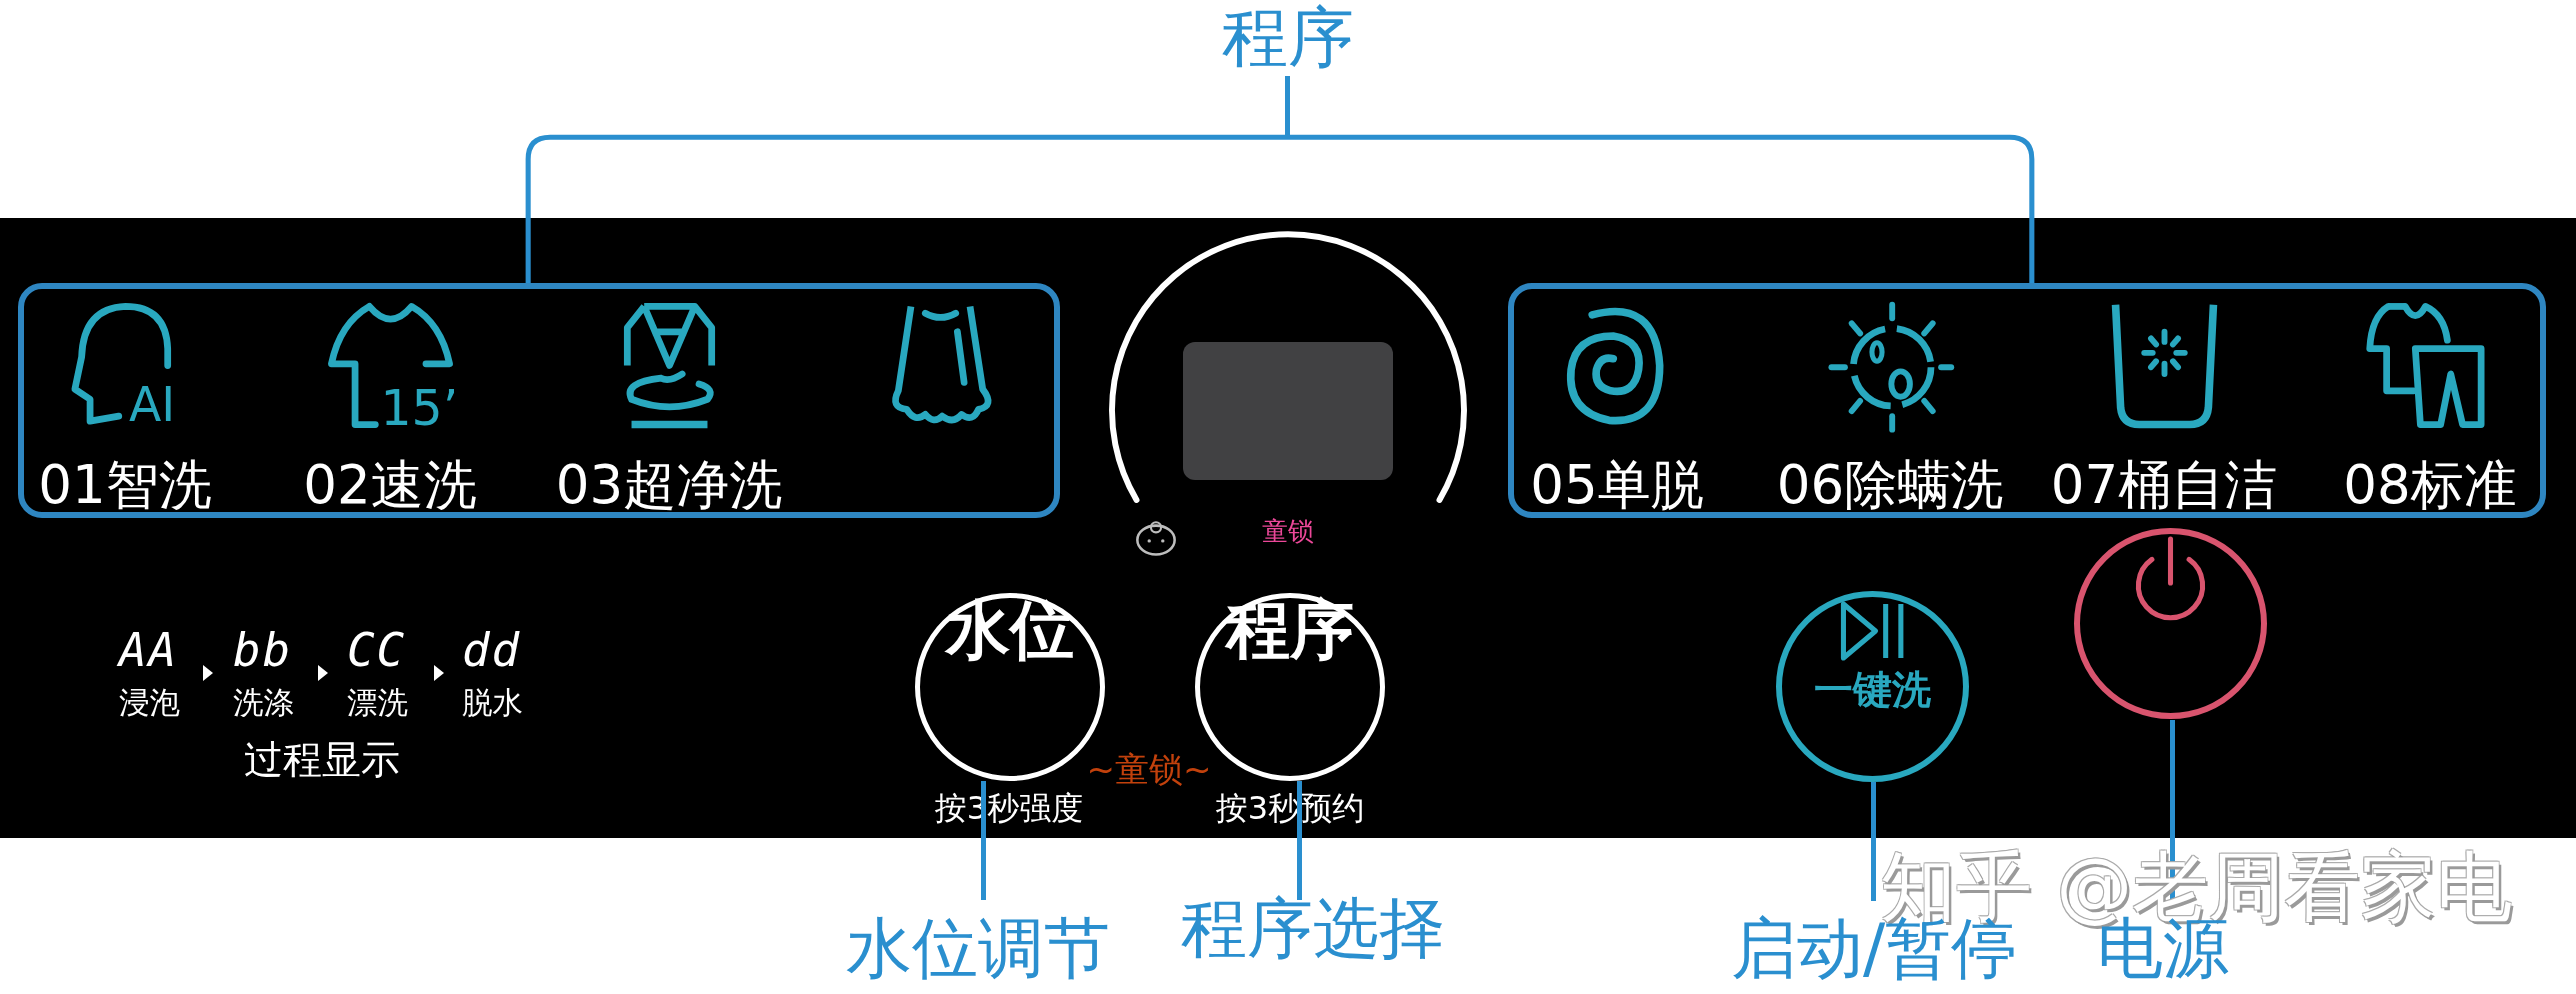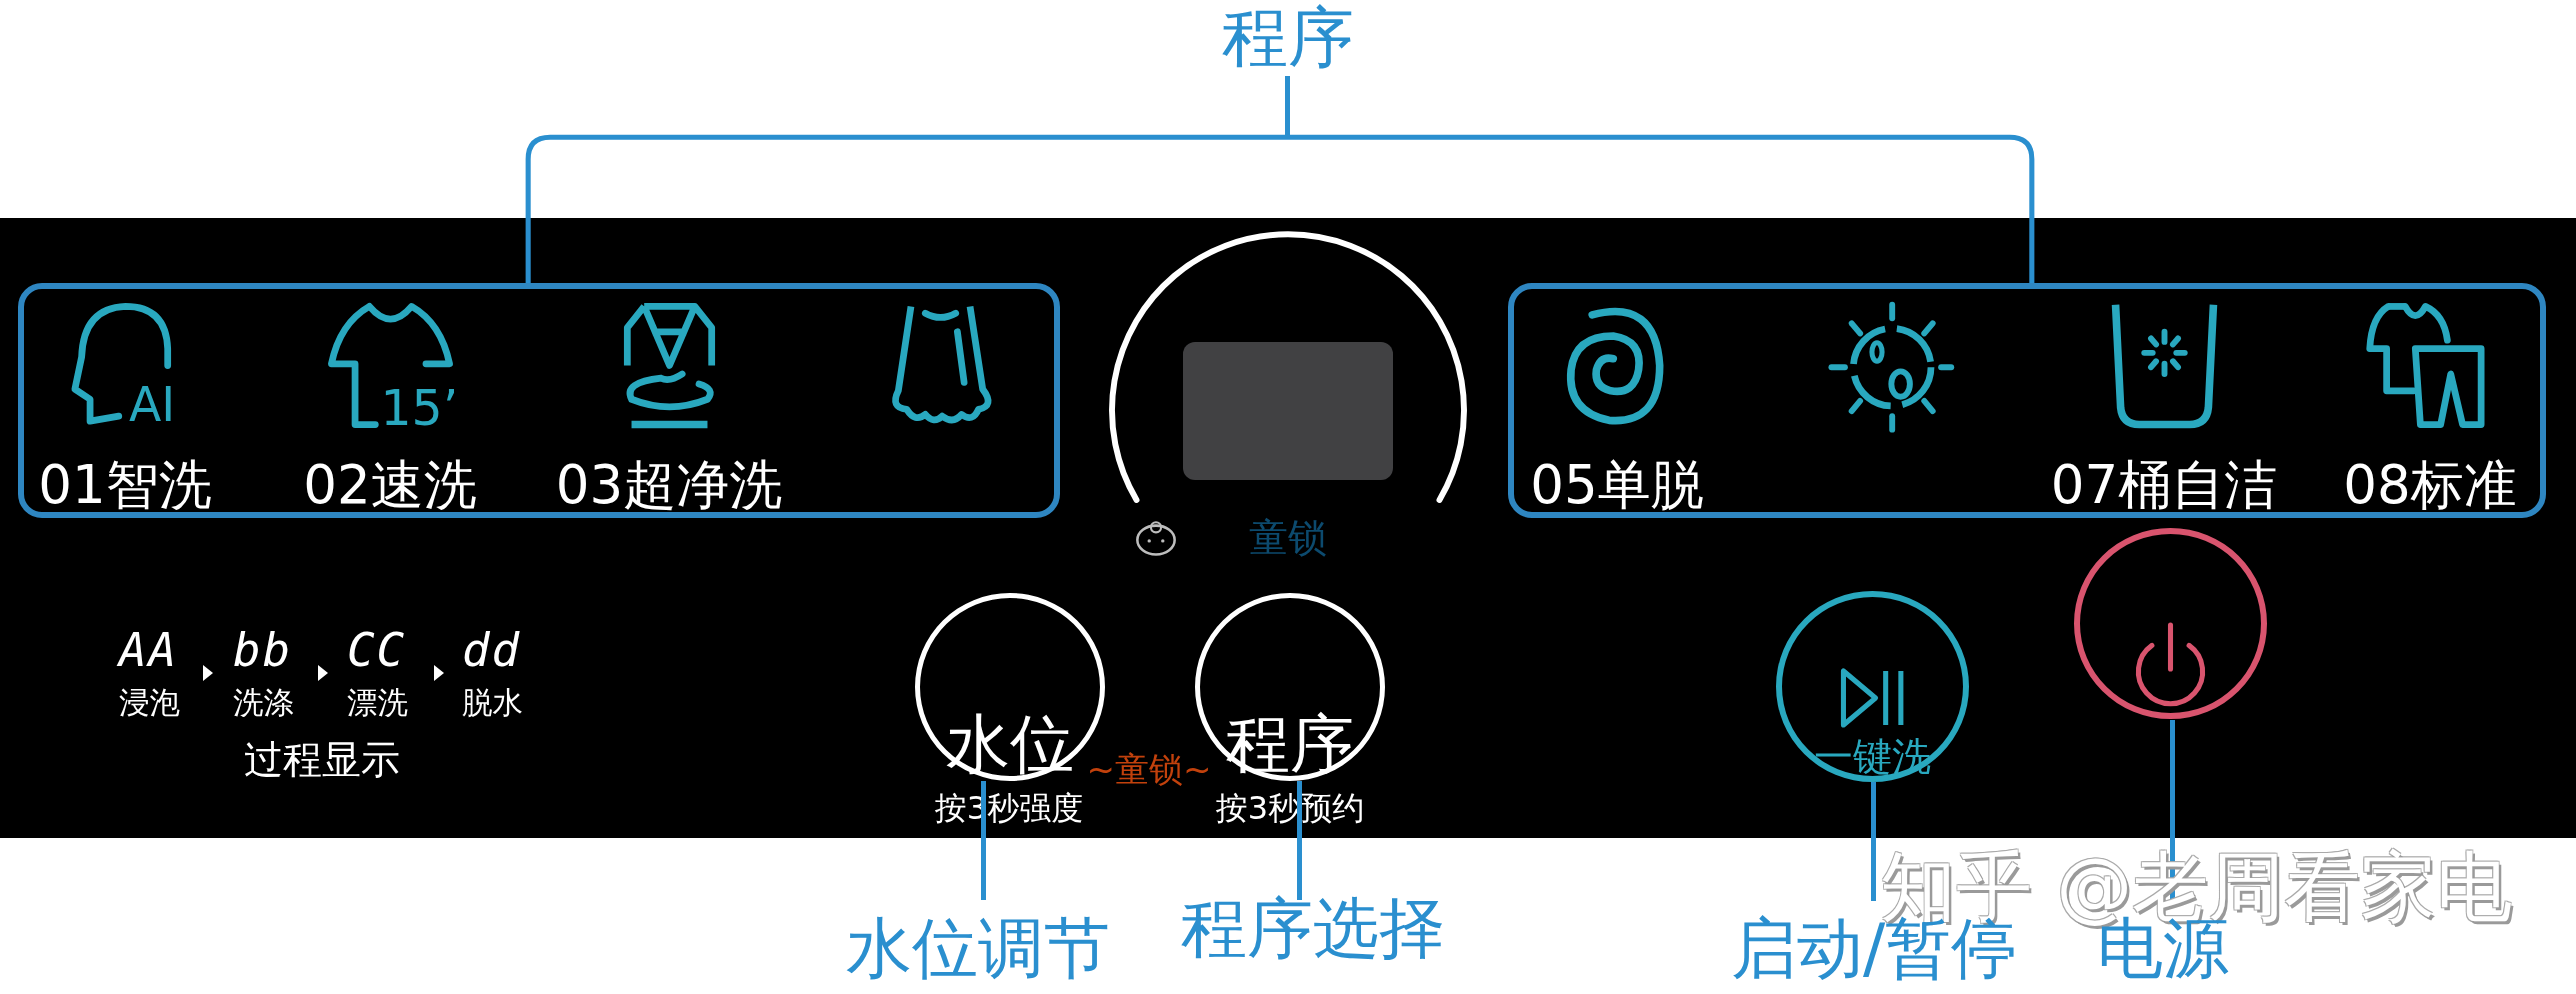--- a/index.html
+++ b/index.html
@@ -8,21 +8,21 @@
   .abs { position:absolute; }
   .panel-bg { left:0; top:218px; width:2576px; height:620px; background:#000; }
   .callout-title { color:#2a8fcf; font-size:66px; line-height:1; transform:translateX(-50%); white-space:nowrap; }
   .bline { background:#2a8fcf; }
   .prog-box { border:6px solid #2e86c1; border-radius:24px; box-sizing:border-box; }
   .prog-item { width:246px; text-align:center; transform:translateX(-50%); }
   .prog-label { color:#fff; font-size:53px; line-height:1; white-space:nowrap; display:block; margin-top:25.4px; }
   .prog-icon { width:135px; height:135px; display:block; margin:0 auto; }
   .seg { color:#fff; font-family:"DejaVu Sans Mono", monospace; font-style:italic; font-size:46px; line-height:1; letter-spacing:1.7px; }
   .small-w { color:#fff; font-size:30.5px; line-height:1; white-space:nowrap; }
-  .circle-btn { border-radius:50%; box-sizing:border-box; display:flex; align-items:center; justify-content:flex-end; flex-direction:column; }
+  .circle-btn { border-radius:50%; box-sizing:border-box; display:flex; align-items:center; justify-content:flex-start; flex-direction:column;font-weight:bold; }
   .white-btn { border:5.1px solid #fff; }
   .btn-text { color:#fff; font-size:64px; line-height:1; }
   .under-text { color:#fff; font-size:32px; line-height:1; white-space:nowrap; transform:translateX(-50%); }
   .watermark { color:#fff; font-size:76px; line-height:1; white-space:nowrap;
                text-shadow: 2.5px 2.5px 0 #9a9a9a, -0.8px -0.8px 0 #aaa, 0.8px -0.8px 0 #aaa, -0.8px 0.8px 0 #aaa; }
 </style>
 </head>
 <body>
 
 <div class="abs panel-bg"></div>
@@ -85,20 +85,21 @@
       <line x1="10" y1="82" x2="26" y2="82"></line>
         <line x1="140" y1="82" x2="152" y2="82"></line>
       <line x1="34" y1="30" x2="44" y2="42"></line>
         <line x1="130" y1="30" x2="120" y2="42"></line>
       <line x1="34" y1="134" x2="44" y2="122"></line>
         <line x1="130" y1="134" x2="120" y2="122"></line>
     </g>
     <ellipse cx="64" cy="64" rx="6" ry="11" fill="none" stroke="#29a8bf" stroke-width="6"></ellipse>
     <ellipse cx="92" cy="102" rx="11" ry="15" fill="none" stroke="#29a8bf" stroke-width="7"></ellipse>
   </svg>
+  <span class="prog-label">06除螨洗</span>
 </div>
 
 <div class="abs prog-item" style="left:2164px; top:298px;">
   <svg class="prog-icon" viewBox="0 0 160 160">
     <path d="M22 8 L28 130 Q30 150 50 150 L110 150 Q130 150 132 130 L138 8" fill="none" stroke="#29a8bf" stroke-width="9" stroke-linejoin="round"></path>
     <g stroke="#29a8bf" stroke-width="7" stroke-linecap="round">
       <line x1="80" y1="40" x2="80" y2="52"></line>
         <line x1="80" y1="78" x2="80" y2="90"></line>
       <line x1="56" y1="65" x2="66" y2="65"></line>
         <line x1="94" y1="65" x2="104" y2="65"></line>
@@ -124,21 +125,21 @@
   <path d="M42 320 A208 208 0 1 1 400 320" fill="none" stroke="#ffffff" stroke-width="7" stroke-linecap="round"></path>
 </svg>
 <div class="abs" style="left:1183px; top:342px; width:210px; height:138px; background:#414143; border-radius:12px;"></div>
 
 <svg class="abs" style="left:1133px; top:518px;" width="46" height="39" viewBox="0 0 54 46">
   <ellipse cx="27" cy="26" rx="22" ry="17" fill="none" stroke="#bdbdbd" stroke-width="3"></ellipse>
   <circle cx="27" cy="11" r="6" fill="none" stroke="#bdbdbd" stroke-width="2.5"></circle>
   <circle cx="19" cy="27" r="2" fill="#bdbdbd"></circle>
     <circle cx="35" cy="27" r="2" fill="#bdbdbd"></circle>
 </svg>
-<div class="abs" style="left:1288px; top:518px; transform:translateX(-50%); color:#0c4a6e; font-size:39px; line-height:1;">童锁</div>
+<div class="abs" style="left:1288px; top:518px; transform:translateX(-50%); color:#ec4899; font-size:26px; line-height:1;">童锁</div>
 
 <div class="abs" style="left:119px; top:627px;">
   <div class="seg">AA</div>
   <div class="small-w" style="margin-top:15.2px;">浸泡</div>
 </div>
 <div class="abs" style="left:203px; top:665px; width:0; height:0; border-top:8.5px solid transparent; border-bottom:8.5px solid transparent; border-left:10.2px solid #fff;"></div>
 <div class="abs" style="left:233px; top:627px;">
   <div class="seg">bb</div>
   <div class="small-w" style="margin-top:15.2px;">洗涤</div>
 </div>

